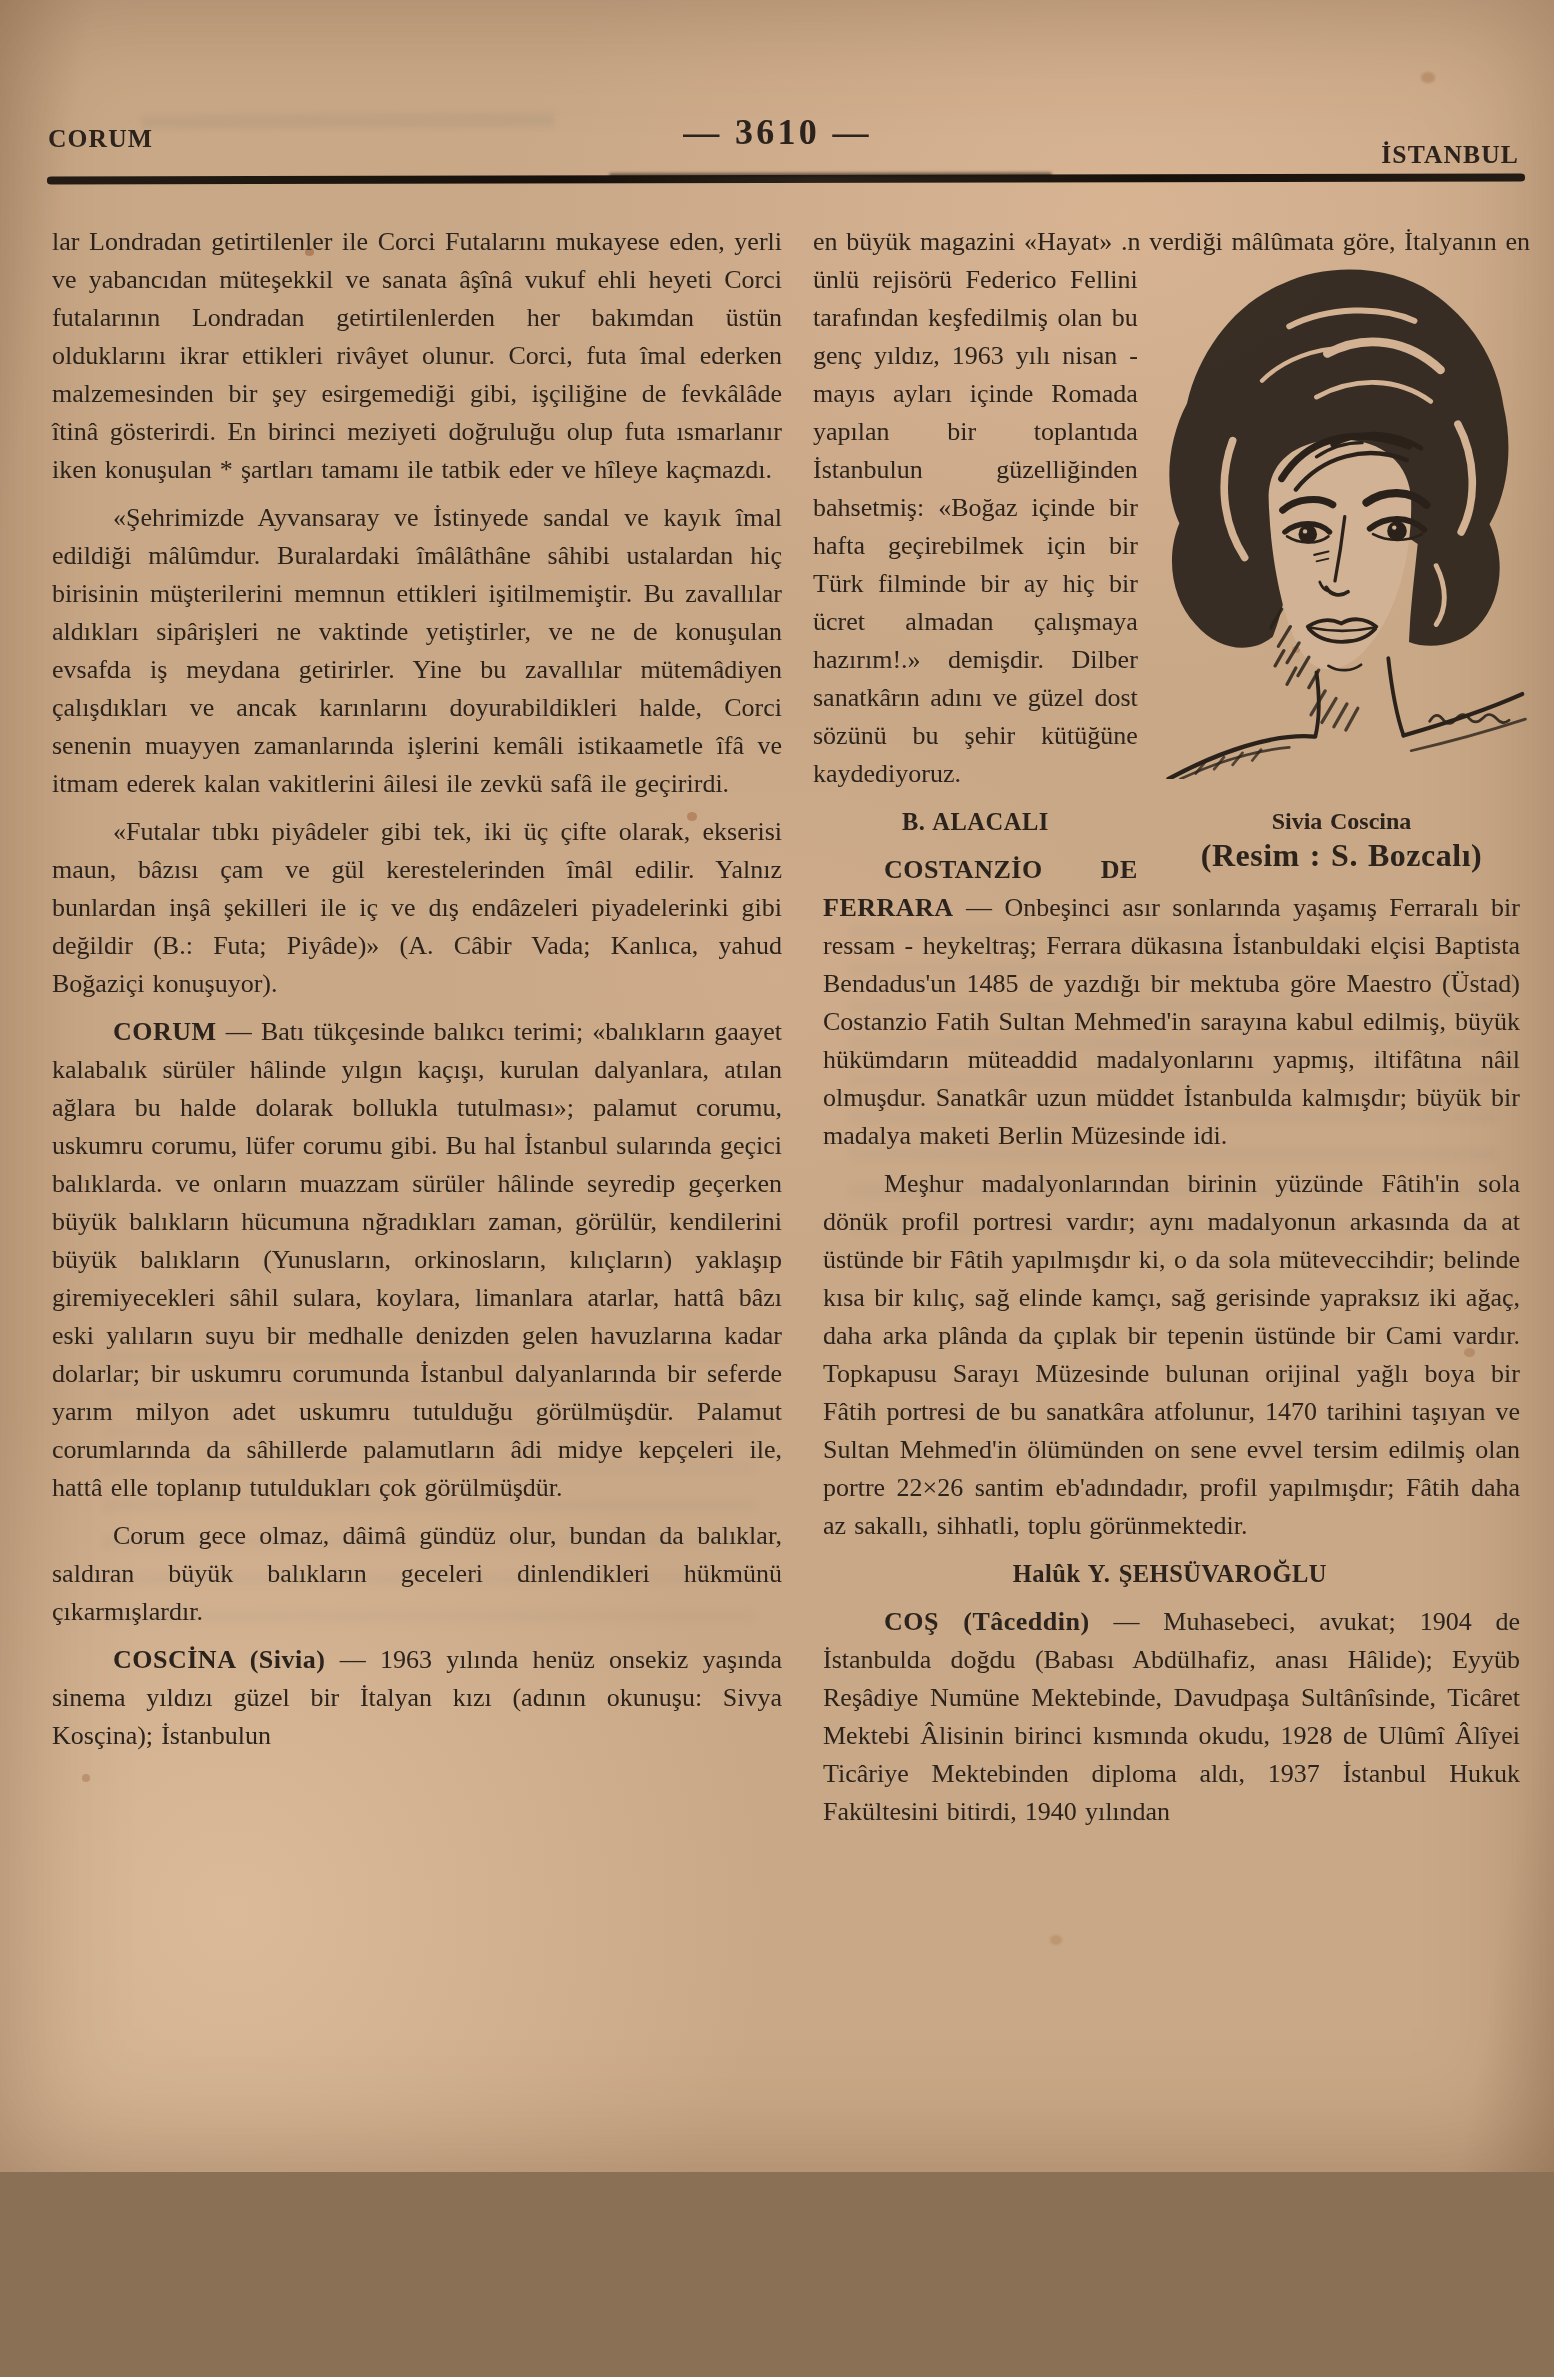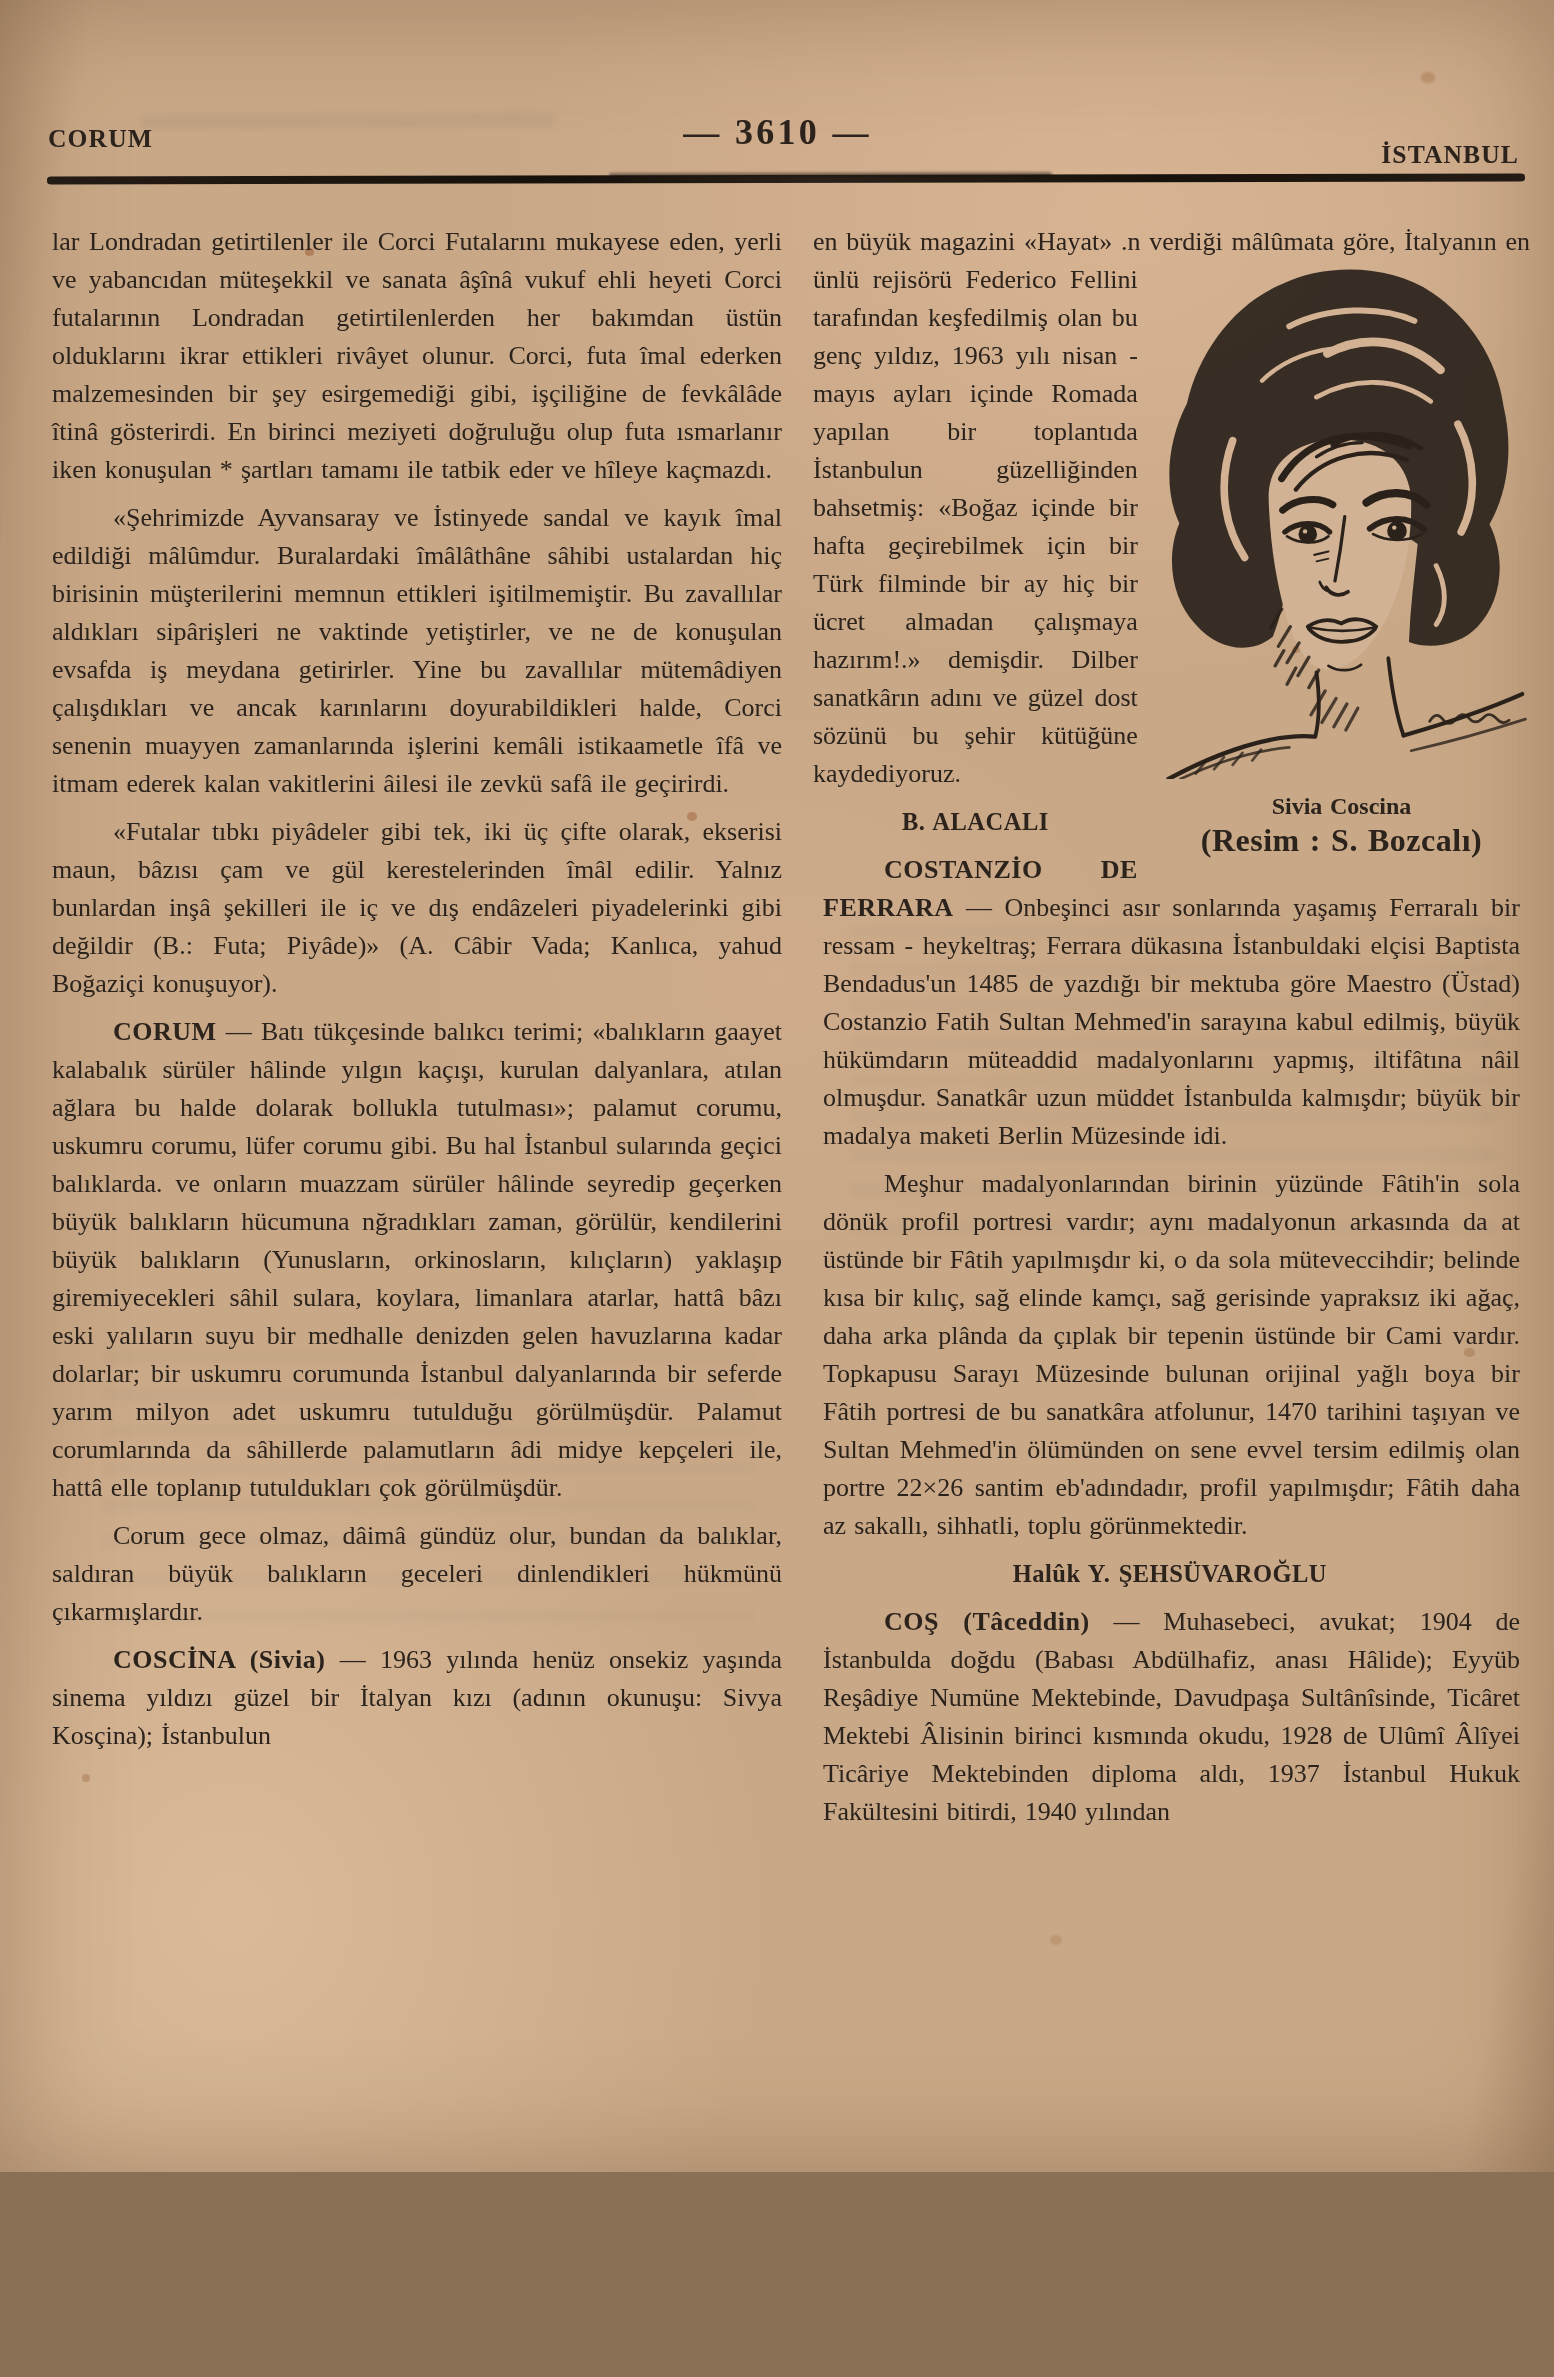--- a/index.html
+++ b/index.html
@@ -55,21 +55,21 @@
   .headword{font-weight:bold;letter-spacing:0.5px;}
   .signature{display:block;text-align:center;font-weight:bold;font-size:24.5px;letter-spacing:0.5px;padding-right:3.3px;}
   
   .fig-pusher{float:right;width:0;height:38px;}
   .portrait-fig{
     float:right;clear:right;
     width:377px;margin:0 0 7.6px 15.2px;
     text-align:center;
   }
   .portrait-fig svg{display:block;width:377px;height:518px;}
-  .fig-caption{font-weight:bold;font-size:24px;line-height:34px;margin-top:10px;}
+  .fig-caption{font-weight:bold;font-size:24px;line-height:34px;margin-top:25px;}
   .fig-credit{font-weight:bold;font-size:32px;line-height:34px;letter-spacing:0.5px;}
   .ink{stroke:#2a221a;fill:none;stroke-linecap:round;}
   .hl{stroke:#d3b294;fill:none;stroke-linecap:round;}
 </style>
 </head>
 <body>
 
 <div class="page">
 
   <div class="ghost g1"></div>

